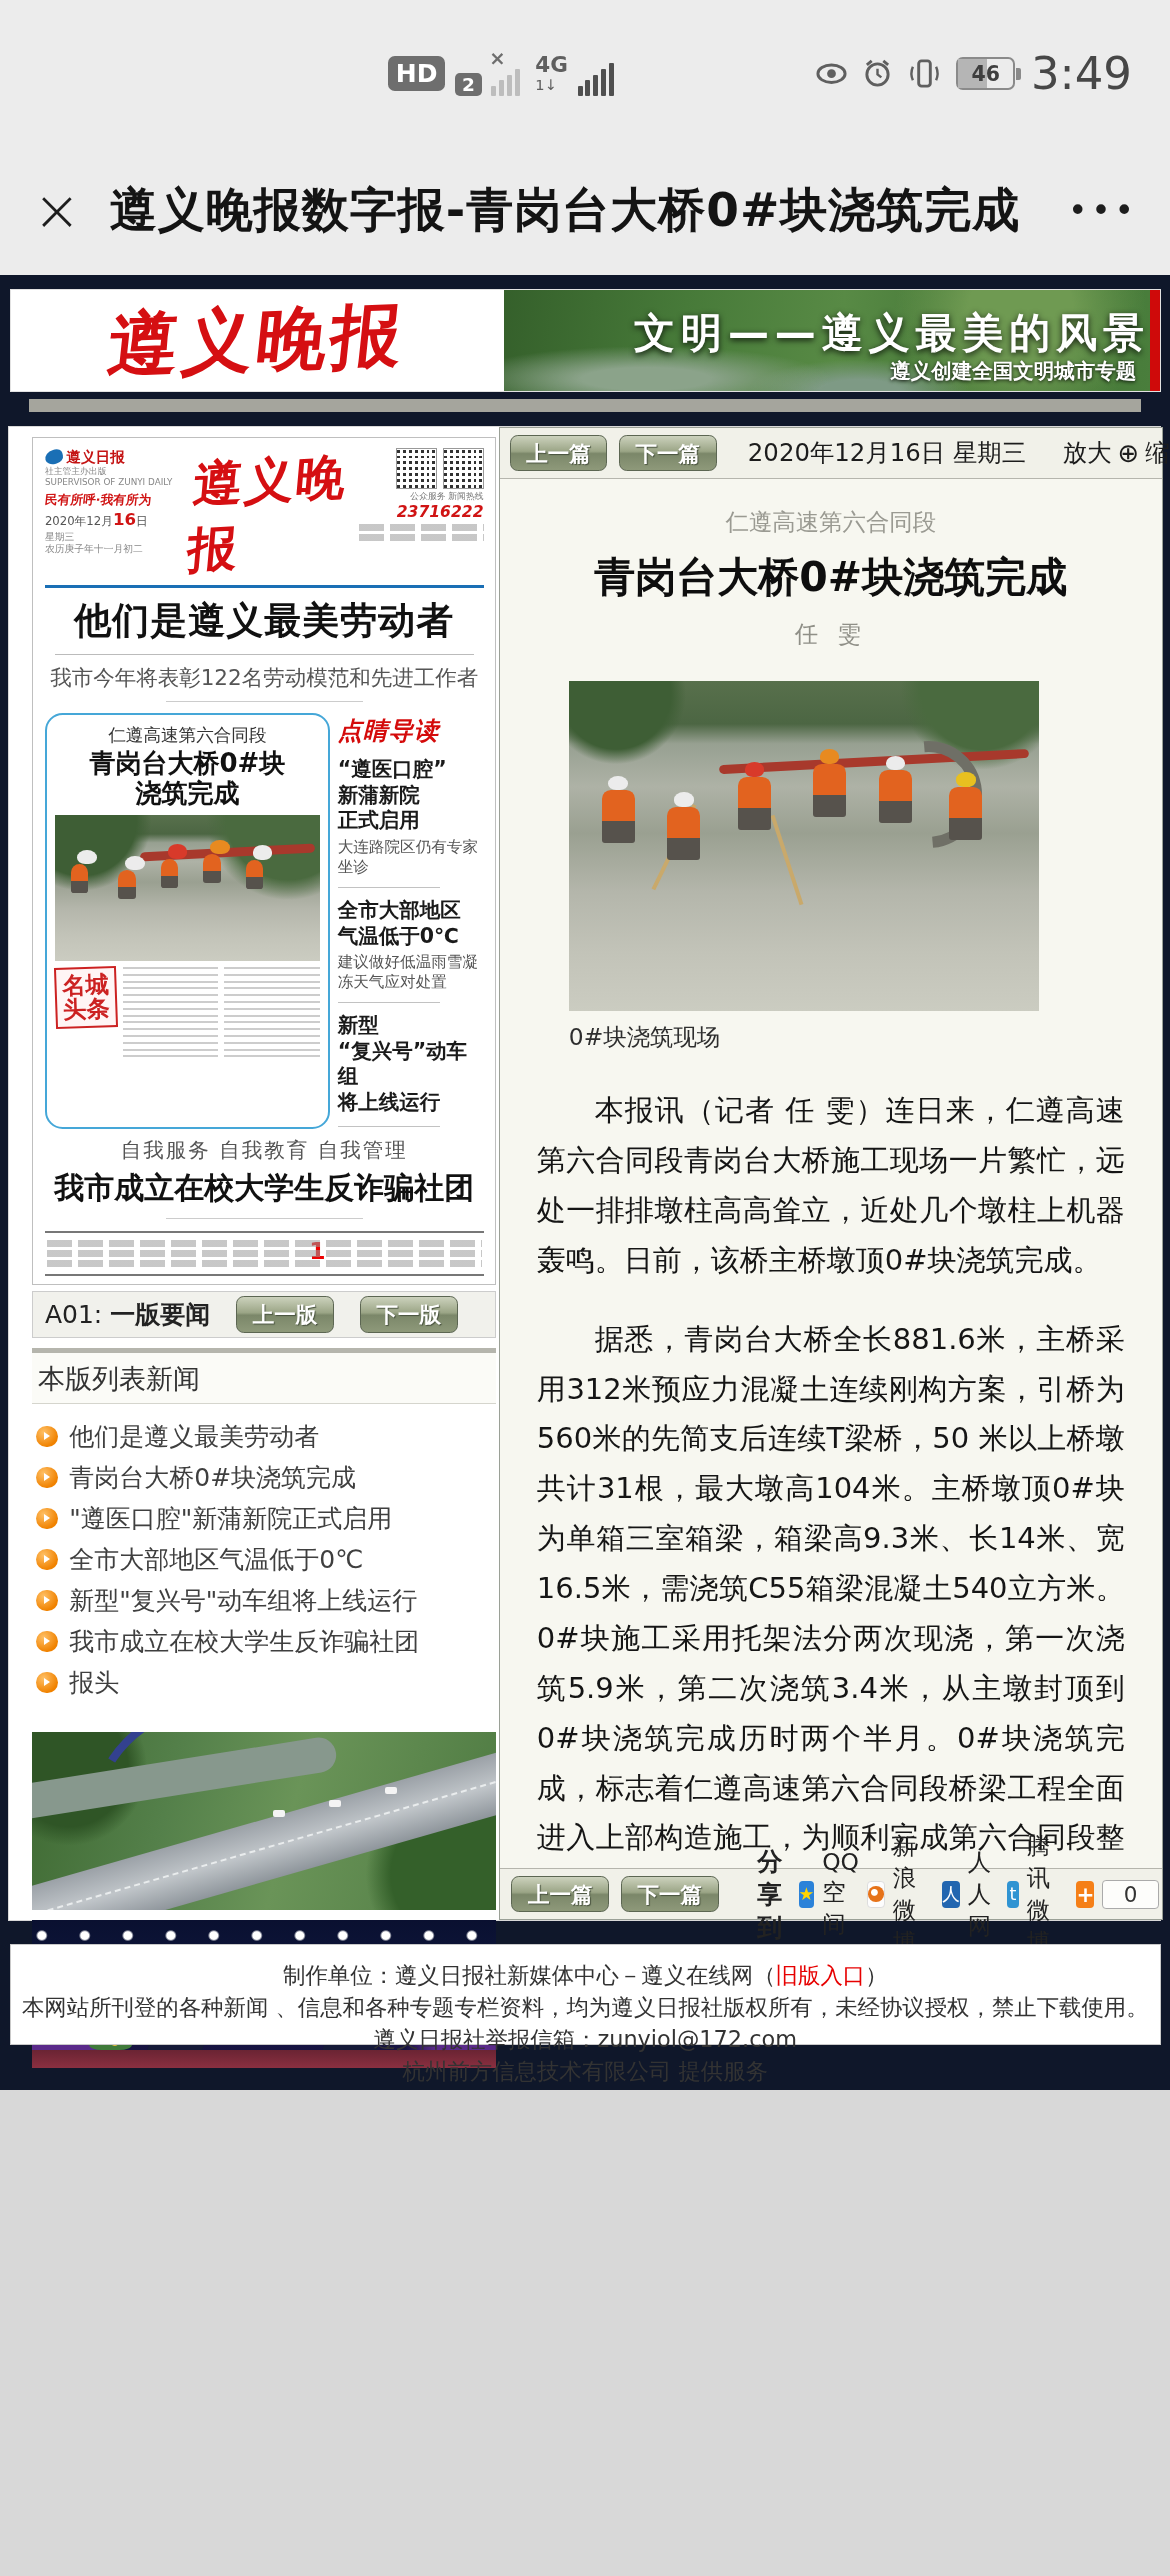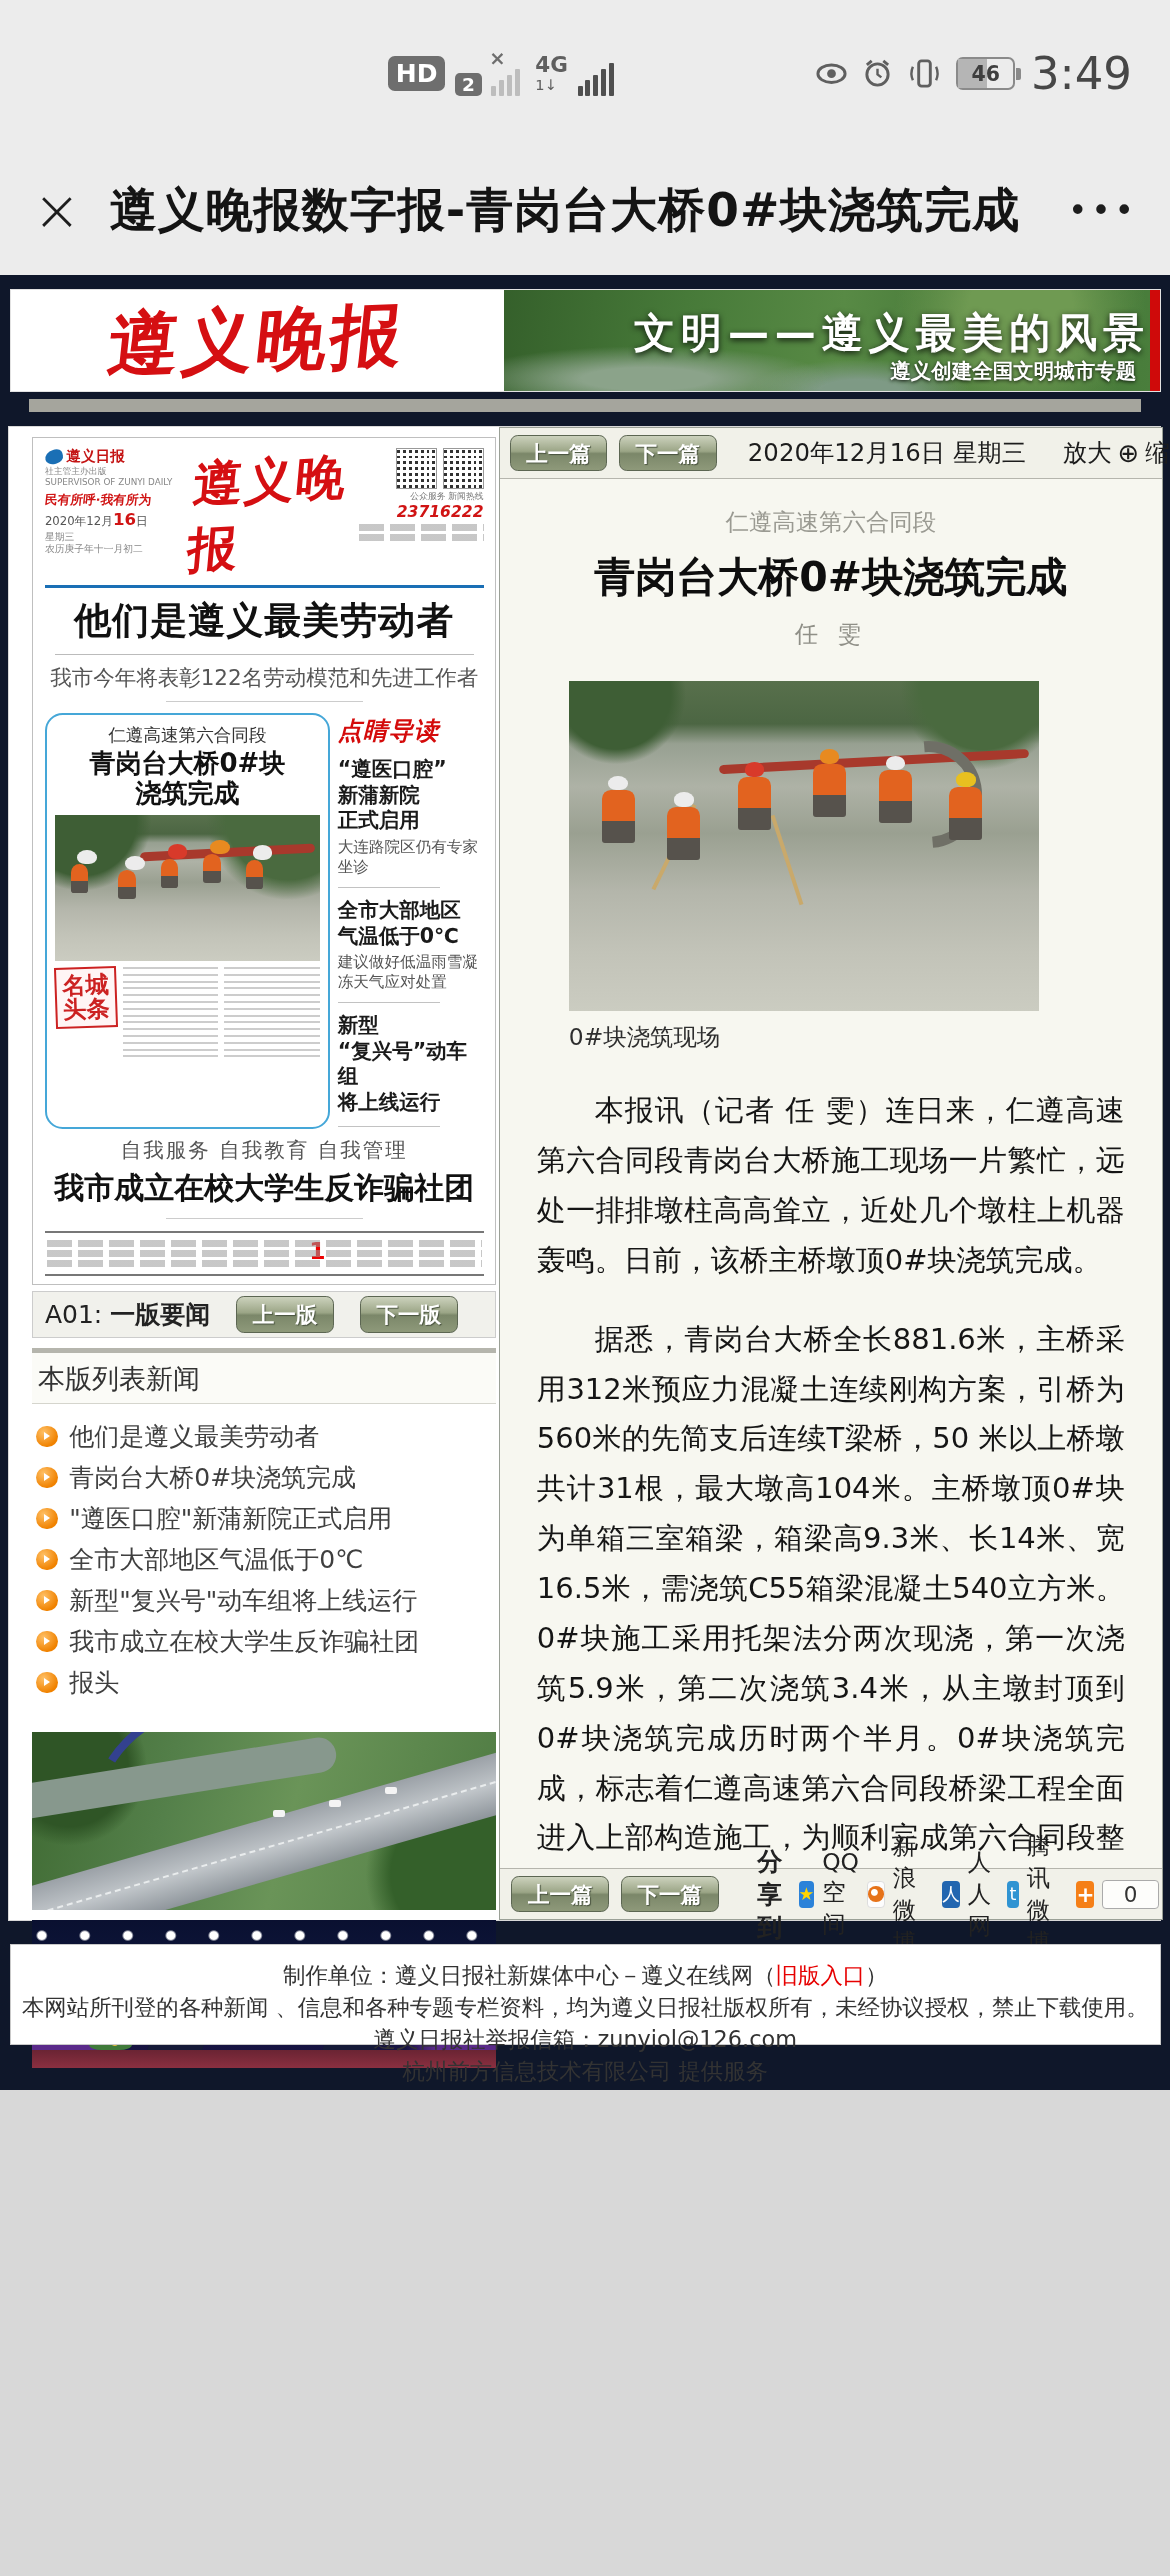--- a/index.html
+++ b/index.html
@@ -50,21 +50,21 @@
   .graybar { position:absolute; top:399px; left:29px; width:1112px; height:12.7px; background:#a5a59d; }
 
   
   .main-wrap { position:absolute; top:426px; left:7.8px; width:1153px; height:1495px; border:1px solid #d9d9d9; background:#fff; }
 
   
   .left-col { position:absolute; left:23.4px; top:9.8px; width:464px; }
   .paper { border:1px solid #bfbfbf; background:#fff; padding:9.8px 11.7px 7.8px; }
   .mh { display:flex; }
   .mh-left { width:146px; font-size:10.7px; color:#777; line-height:1.25; }
-  .mh-logo { display:flex; align-items:center; gap:3.9px;font-family:Liberation Mono, monospace; }
+  .mh-logo { display:flex; align-items:center; gap:3.9px; }
   .mh-swoosh { width:17.6px; height:13.7px; background:#1a6fb5; border-radius:60% 40% 50% 50%; transform:rotate(-15deg); }
   .mh-pub { color:#c41414; font-weight:900; font-size:14.6px; }
   .mh-note { font-size:8.8px; color:#888; }
   .mh-motto { color:#d01414; font-weight:bold; font-size:12.7px; margin:3.9px 0 2.9px; transform:skewX(-6deg); }
   .mh-date1 { font-size:11.7px; color:#555; } .mh-date1 b { color:#d01414; font-size:16.6px; }
   .mh-date2 { font-size:9.8px; color:#888; }
   .mh-brand { flex:1; display:flex; align-items:center; justify-content:center; }
   .mh-brand span { color:#d50f12; font-size:49px; font-weight:900; transform:skewX(-8deg) rotate(-3deg); letter-spacing:2px; }
   .mh-right { width:125px; font-size:8.8px; color:#777; }
   .qrrow { display:flex; gap:5.9px; justify-content:flex-end; }
@@ -491,19 +491,19 @@
           <span class="share-count">0</span>
         </span>
       </div>
     </div>
   </div>
 
   <div class="footer-box">
     <div>
       <span>制作单位：遵义日报社新媒体中心－遵义在线网（</span><span class="red">旧版入口</span><span>）</span>
     </div>
-    <div>本网站所刊登的各种新闻 、信息和各种专题专栏资料，均为遵义日报社版权所有，未经协议授权，禁止下载使用。遵义日报社举报信箱：zunyiol@126.com</div>
+    <div>本网站所刊登的各种新闻 、信息和各种专题专栏资料，均为遵义日报社版权所有，未经协议授权，禁止下载使用。遵义日报社举报信箱：zunyiol@172.com</div>
     <div>杭州前方信息技术有限公司  提供服务</div>
   </div>
 
   <div class="bottom-gray"></div>
 </div>
 
 
 </body></html>

